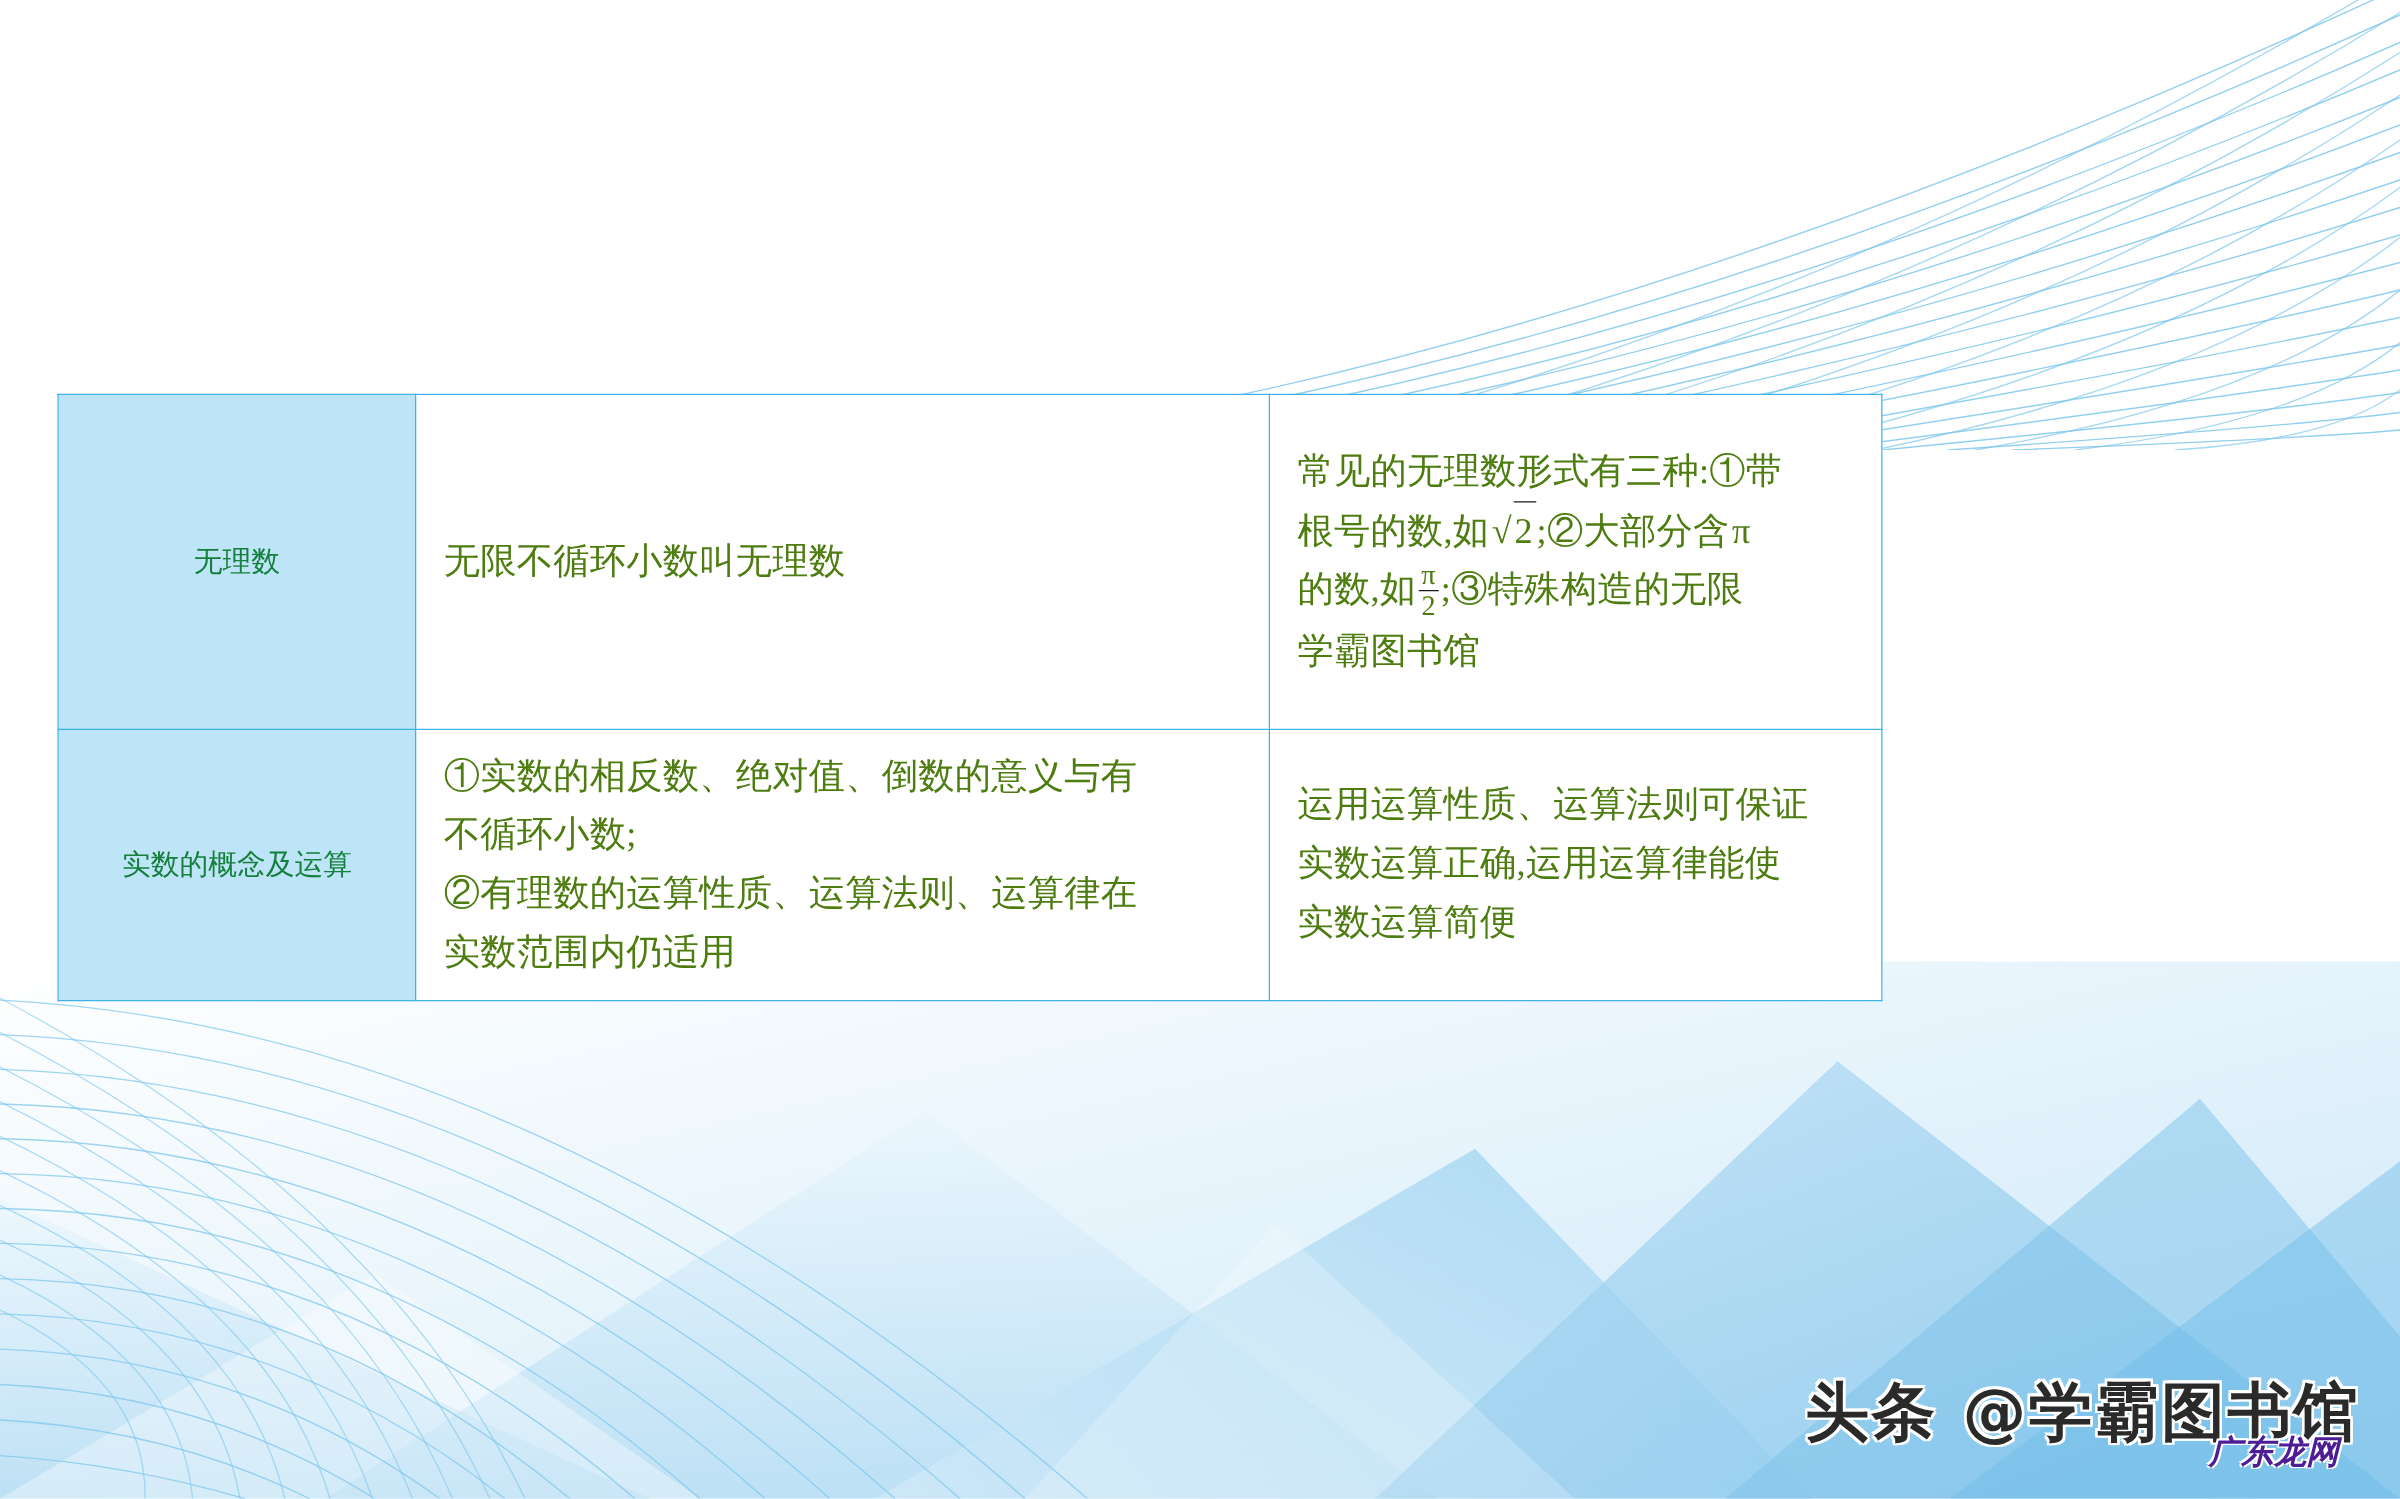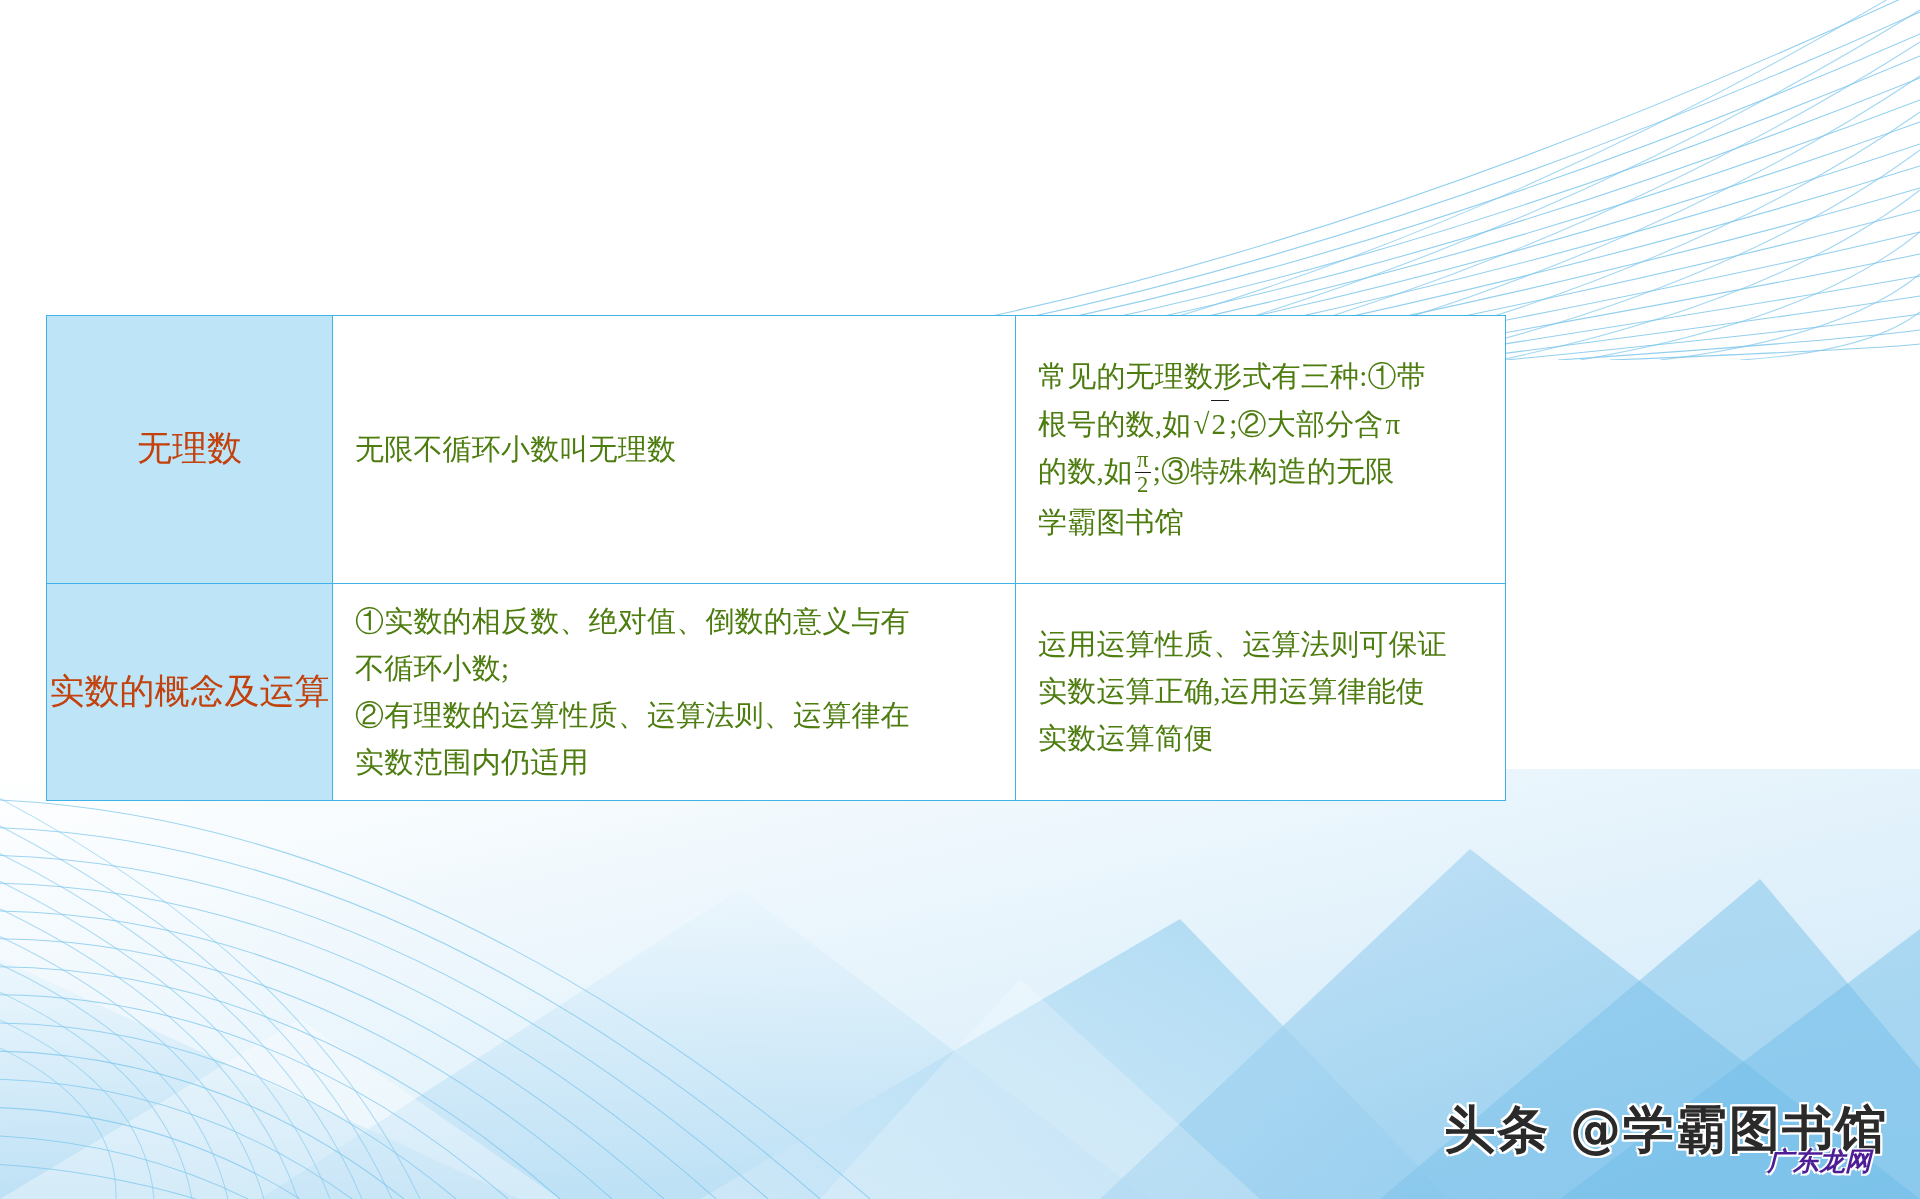--- a/index.html
+++ b/index.html
@@ -52,22 +52,22 @@
   #concept-table td {
     border: 1px solid #3fb3e8;
     vertical-align: middle;
     background: #ffffff;
     padding: 0;
   }
   .col-term {
     width: 285px;
     background: #bee4f7 !important;
     text-align: center;
-    font-size: 35px;
-    color: #c2410c;
+    font-size: 23px;
+    color: #15803d;
     line-height: 1.45;
     margin-top: 36px;
   }
   .col-def {
     width: 682px;
   }
   .col-note {
     width: 489px;
   }
   .cell-pad {

